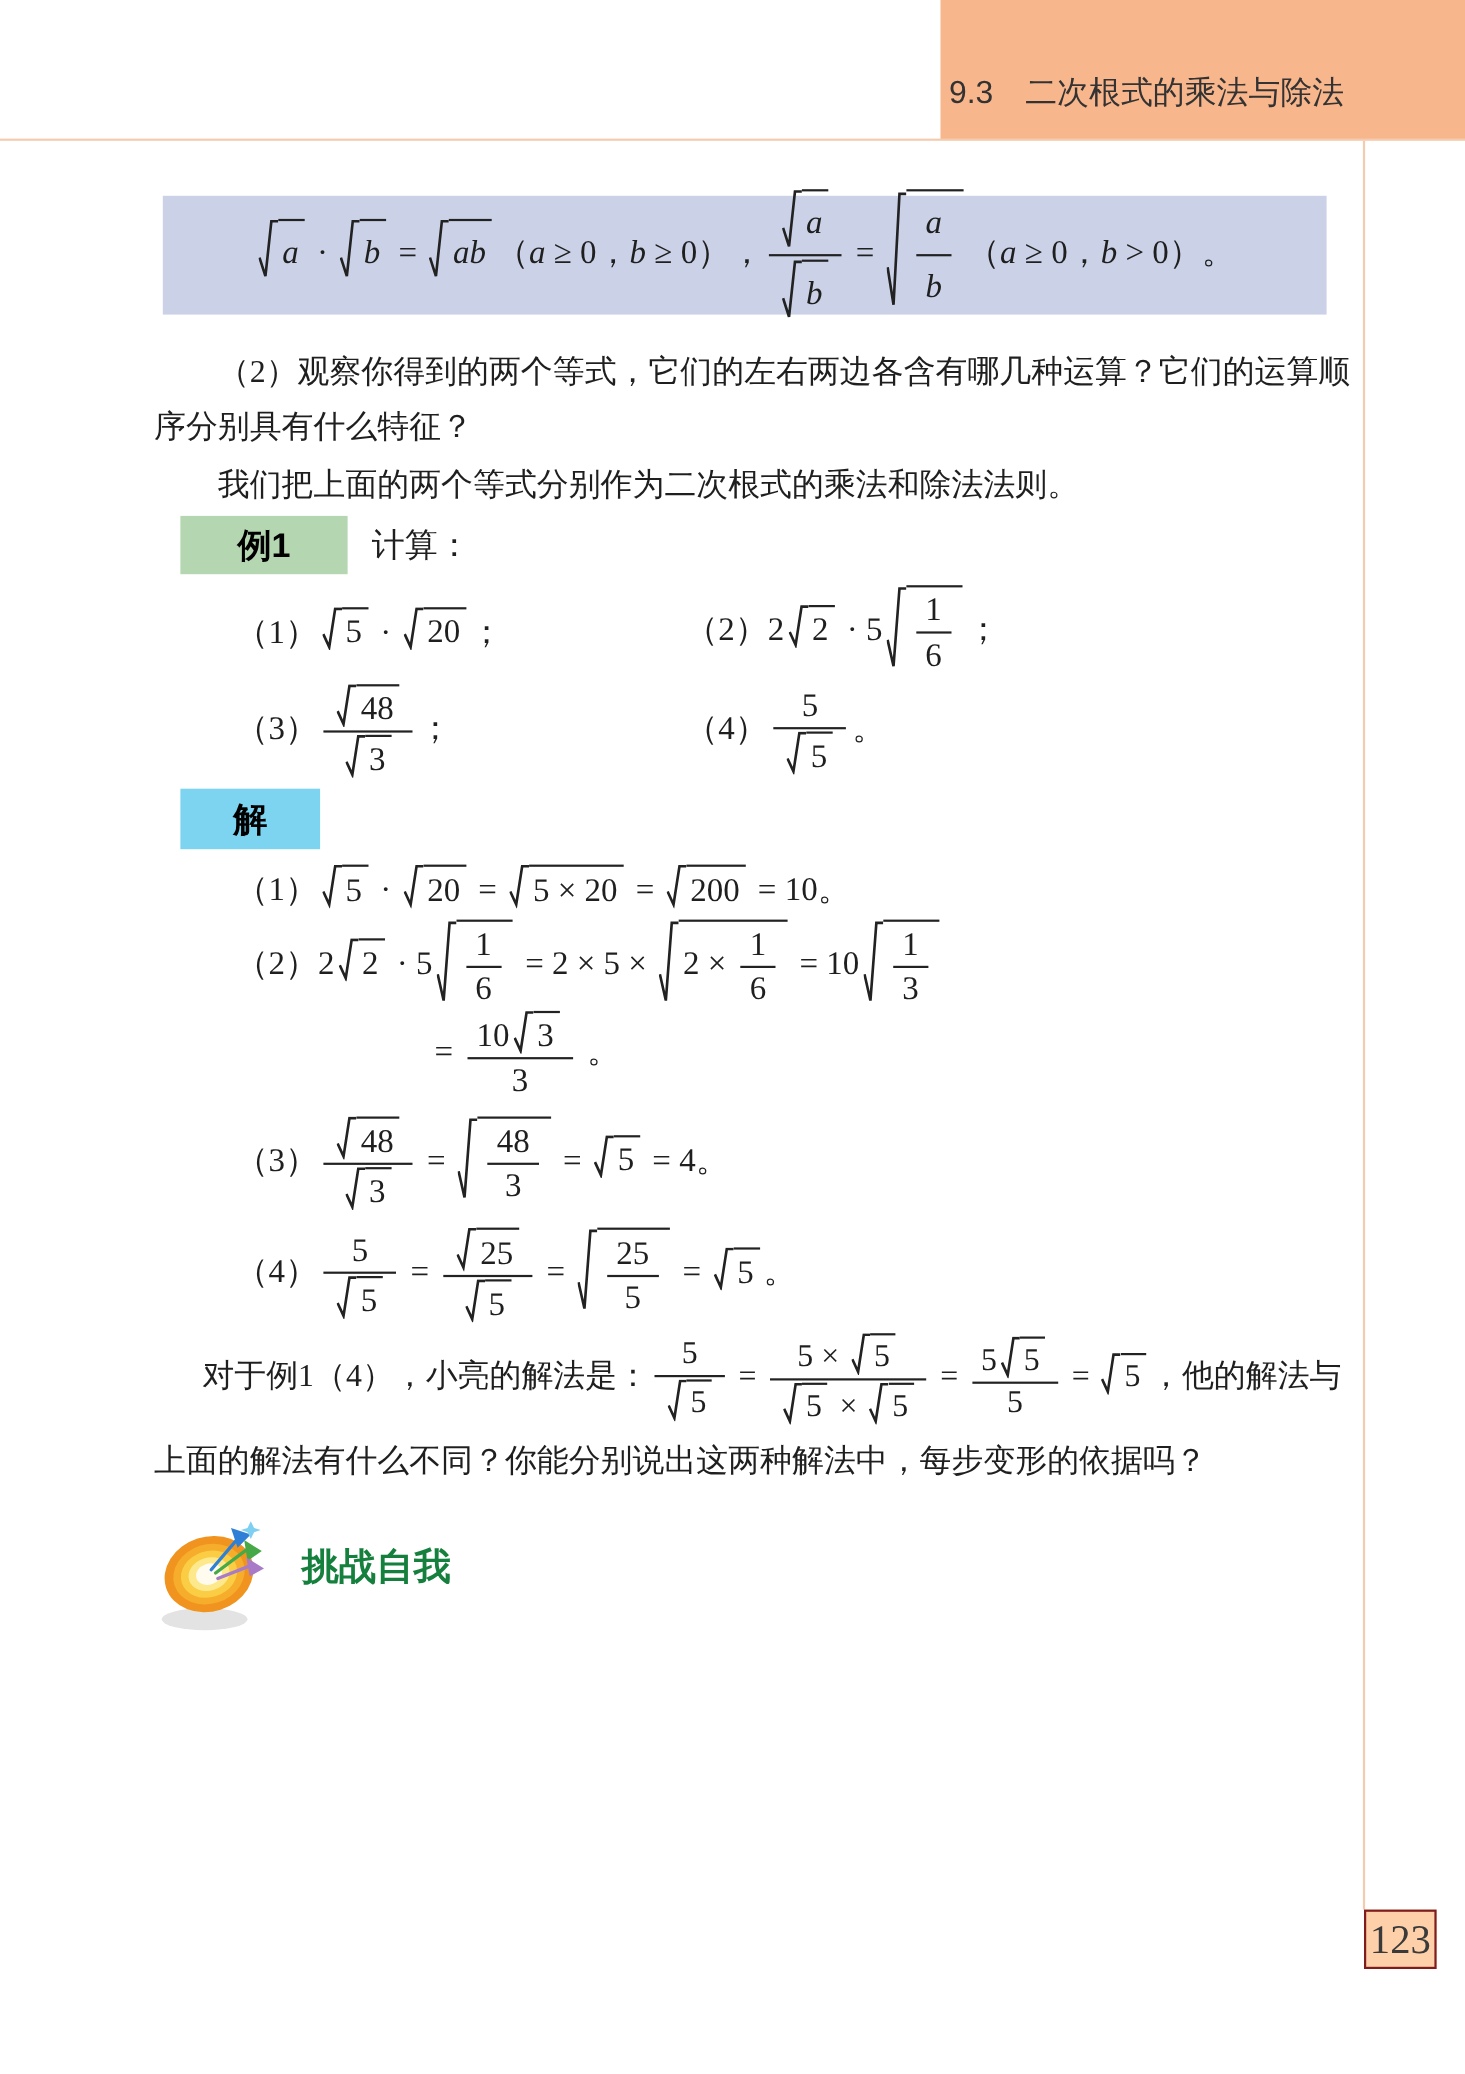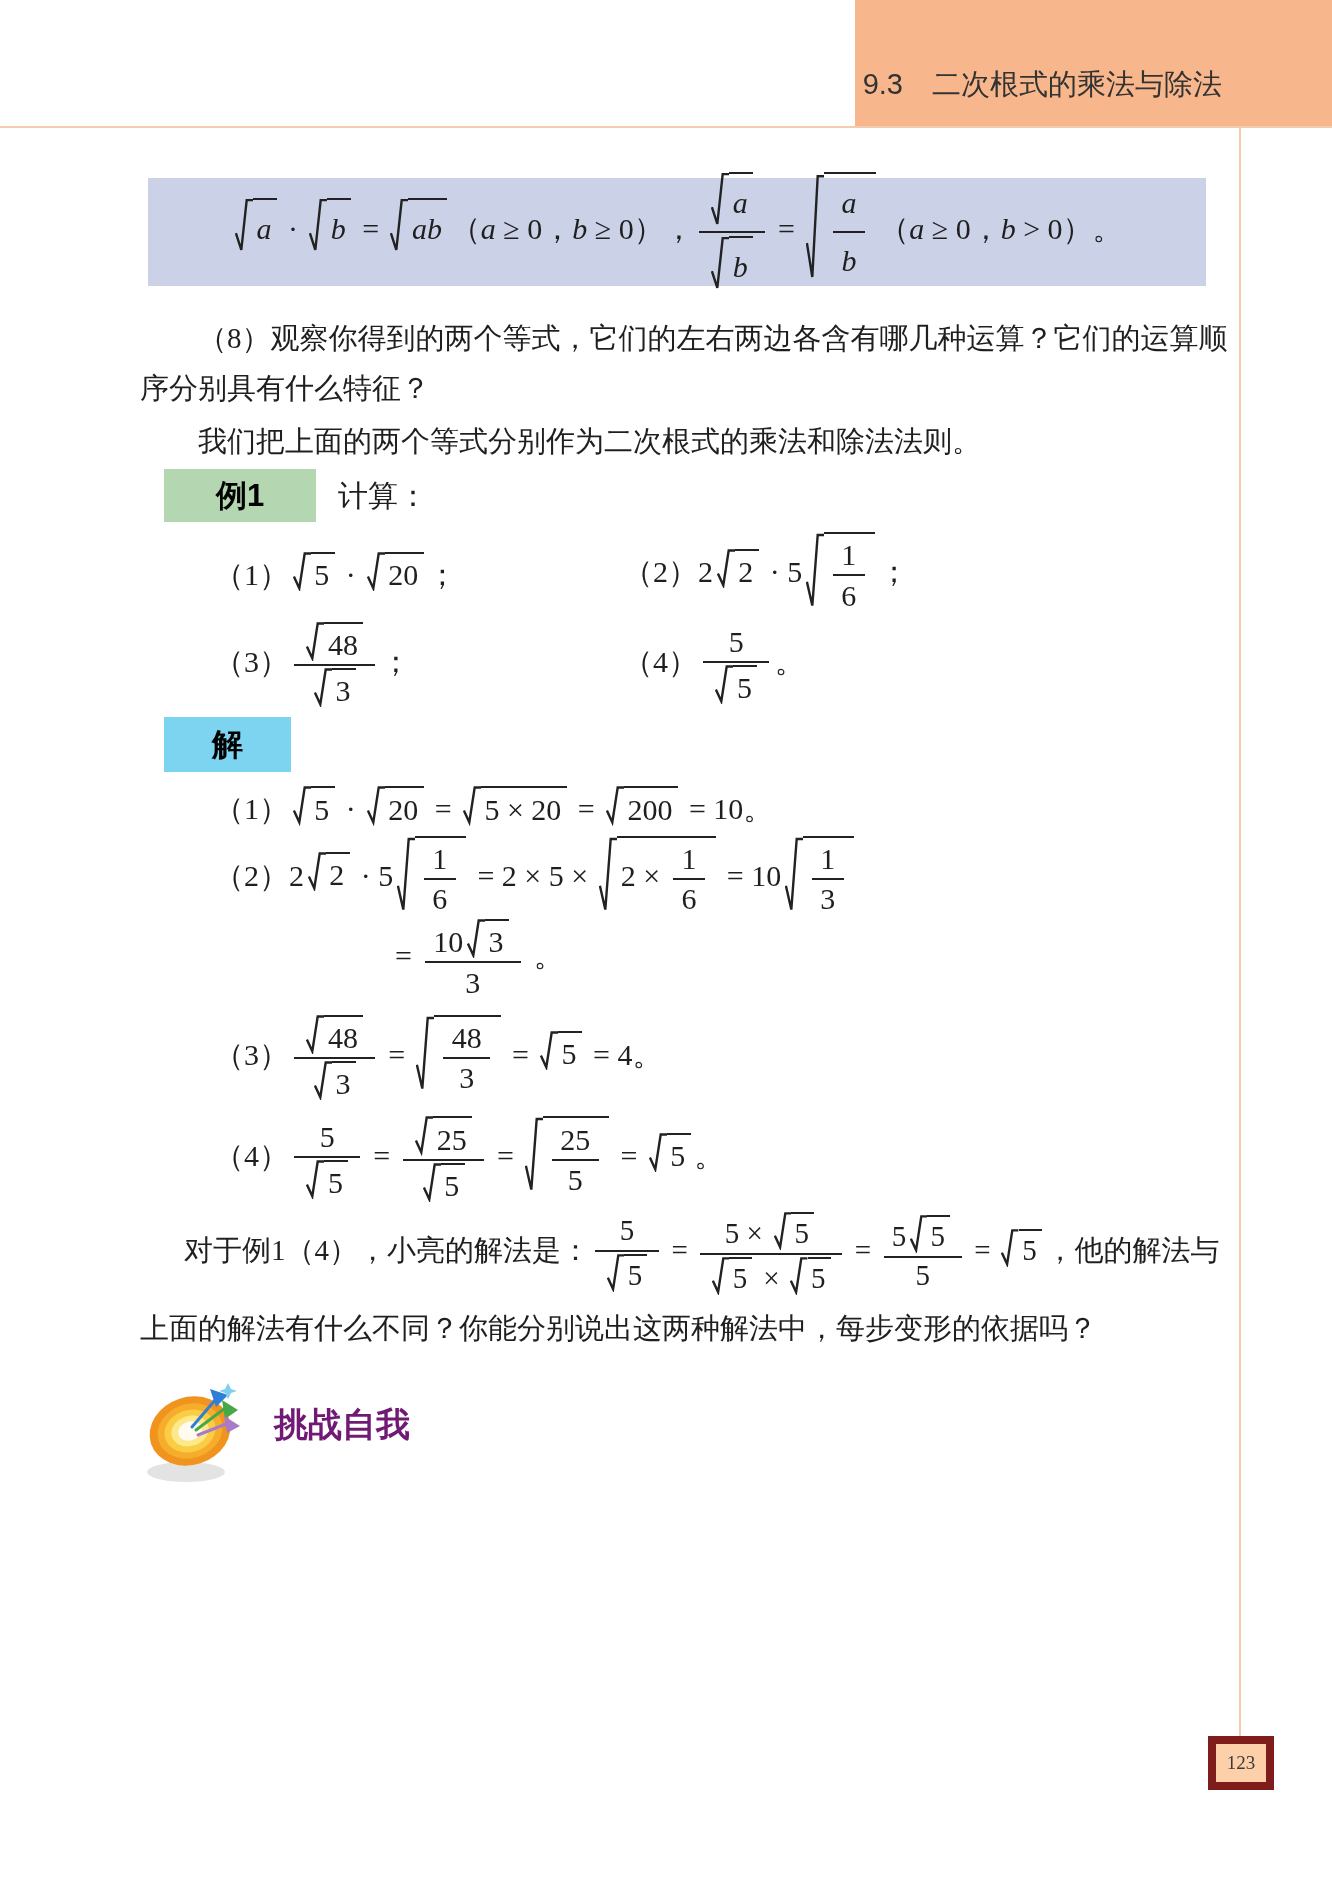--- a/index.html
+++ b/index.html
@@ -36,28 +36,28 @@
   .step.s2a{margin-top:10px;}
   .step.s2b{margin-top:4px;margin-left:181px;}
   .step.s3{margin-top:16px;}
   .step.s4{margin-top:16px;}
 
   .discussion-l1{margin-top:10px;padding-left:44px;font-size:29px;line-height:1.1;white-space:nowrap;}
   .discussion-l2{margin-top:8px;line-height:50px;}
 
   .challenge-head{margin-top:26px;display:flex;align-items:center;}
   .challenge-title{font-family:"Liberation Sans","DejaVu Sans",sans-serif;font-weight:bold;
-                   font-size:34px;color:#701a75;margin-left:30px;margin-top:-14px;}
+                   font-size:34px;color:#15803d;margin-left:30px;margin-top:-14px;}
   .challenge-q{margin-top:20px;padding-left:44px;font-size:29px;line-height:1.2;}
 
   
-  .page-num-box{position:absolute;left:1208px;top:1736px;width:66px;height:54px;
-                background:#FDD0A9;border:8px solid #7f1d1d;box-sizing:border-box;
+  .page-num-box{position:absolute;left:1240px;top:1736px;width:66px;height:54px;
+                background:#FDD0A9;border:2px solid #7f1d1d;box-sizing:border-box;
                 display:flex;align-items:center;justify-content:center;
-                font-size:19px;color:#3a3a3a;}
+                font-size:37px;color:#3a3a3a;}
 
   
   .math{white-space:nowrap;}
   .frac{display:inline-block;vertical-align:middle;text-align:center;margin:0 0.18em;}
   .frac .num{display:block;padding:0 0.28em 0.1em;}
   .frac .den{display:block;border-top:2px solid #222;padding:0.08em 0.28em 0;}
   .sqrt{display:inline-block;position:relative;padding-left:0.6em;margin:0 0.12em;}
   .sqrt > svg{position:absolute;left:0;top:0;width:0.6em;height:100%;}
   .sqrt > .rad{display:inline-block;border-top:2px solid #222;padding:0.14em 0.18em 0 0.12em;}
   .mi{font-style:italic;}
@@ -84,21 +84,21 @@
               <path d="M1 25 L7 37 L13 1.5 L20 1.5" fill="none" stroke="#222" stroke-width="2.4" vector-effect="non-scaling-stroke"></path>
             </svg><span class="rad"><span class="mi">ab</span></span></span>（<span class="mi">a</span> ≥ 0，<span class="mi">b</span> ≥ 0），<span class="frac"><span class="num"><span class="sqrt"><svg viewBox="0 0 20 40" preserveAspectRatio="none" aria-hidden="true">
                   <path d="M1 25 L7 37 L13 1.5 L20 1.5" fill="none" stroke="#222" stroke-width="2.4" vector-effect="non-scaling-stroke"></path>
                 </svg><span class="rad"><span class="mi">a</span></span></span></span><span class="den"><span class="sqrt"><svg viewBox="0 0 20 40" preserveAspectRatio="none" aria-hidden="true">
                   <path d="M1 25 L7 37 L13 1.5 L20 1.5" fill="none" stroke="#222" stroke-width="2.4" vector-effect="non-scaling-stroke"></path>
                 </svg><span class="rad"><span class="mi">b</span></span></span></span></span> = <span class="sqrt"><svg viewBox="0 0 20 40" preserveAspectRatio="none" aria-hidden="true">
               <path d="M1 25 L7 37 L13 1.5 L20 1.5" fill="none" stroke="#222" stroke-width="2.4" vector-effect="non-scaling-stroke"></path>
             </svg><span class="rad"><span class="frac"><span class="num"><span class="mi">a</span></span><span class="den"><span class="mi">b</span></span></span></span></span>（<span class="mi">a</span> ≥ 0，<span class="mi">b</span> &gt; 0）。</div>
     </div>
 
-    <p class="para q2">（8）观察你得到的两个等式，它们的左右两边各含有哪几种运算？它们的运算顺序分别具有什么特征？</p>
+    <p class="para q2">（2）观察你得到的两个等式，它们的左右两边各含有哪几种运算？它们的运算顺序分别具有什么特征？</p>
     <p class="para intro">我们把上面的两个等式分别作为二次根式的乘法和除法法则。</p>
 
     <div class="example-head">
       <span class="tag tag-green" style="background-color: rgb(180, 214, 176);">例1</span>
       <span class="example-prompt">计算：</span>
     </div>
 
     <div class="problems">
       <div class="math">（1）<span class="sqrt"><svg viewBox="0 0 20 40" preserveAspectRatio="none" aria-hidden="true">
               <path d="M1 25 L7 37 L13 1.5 L20 1.5" fill="none" stroke="#222" stroke-width="2.4" vector-effect="non-scaling-stroke"></path>

